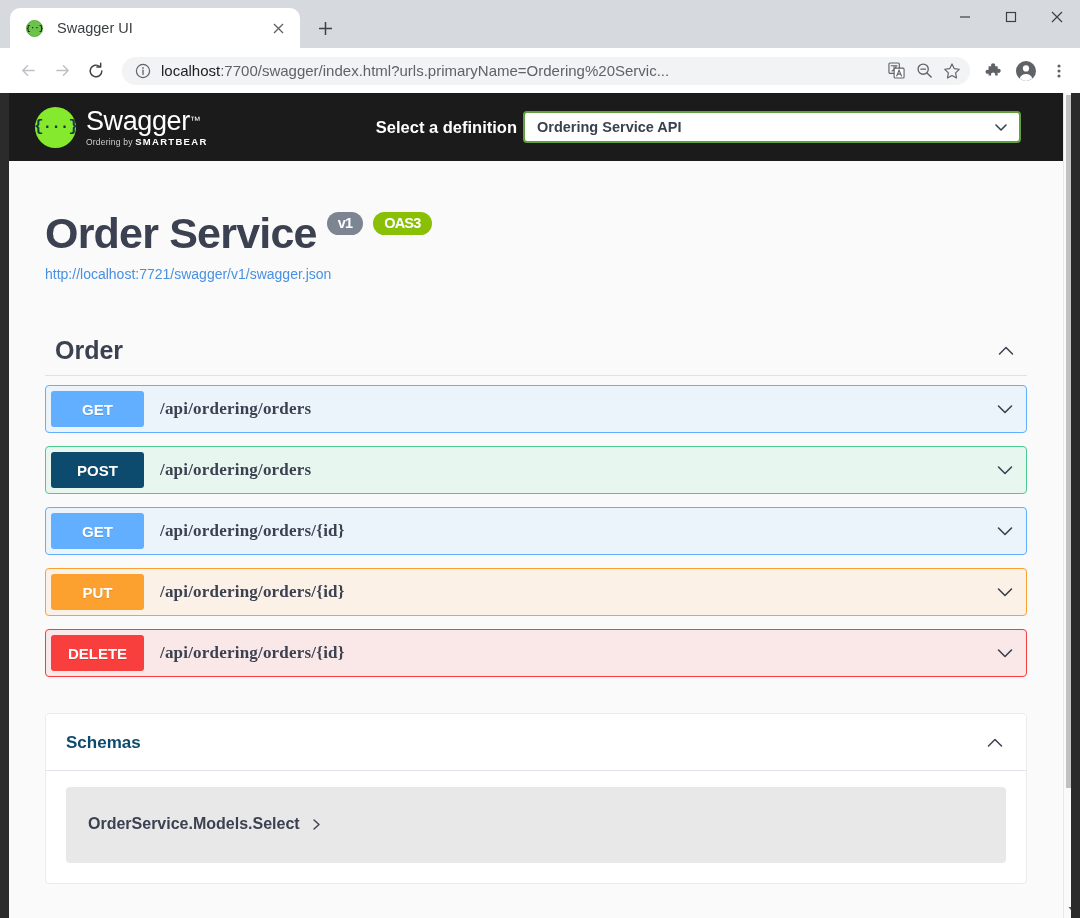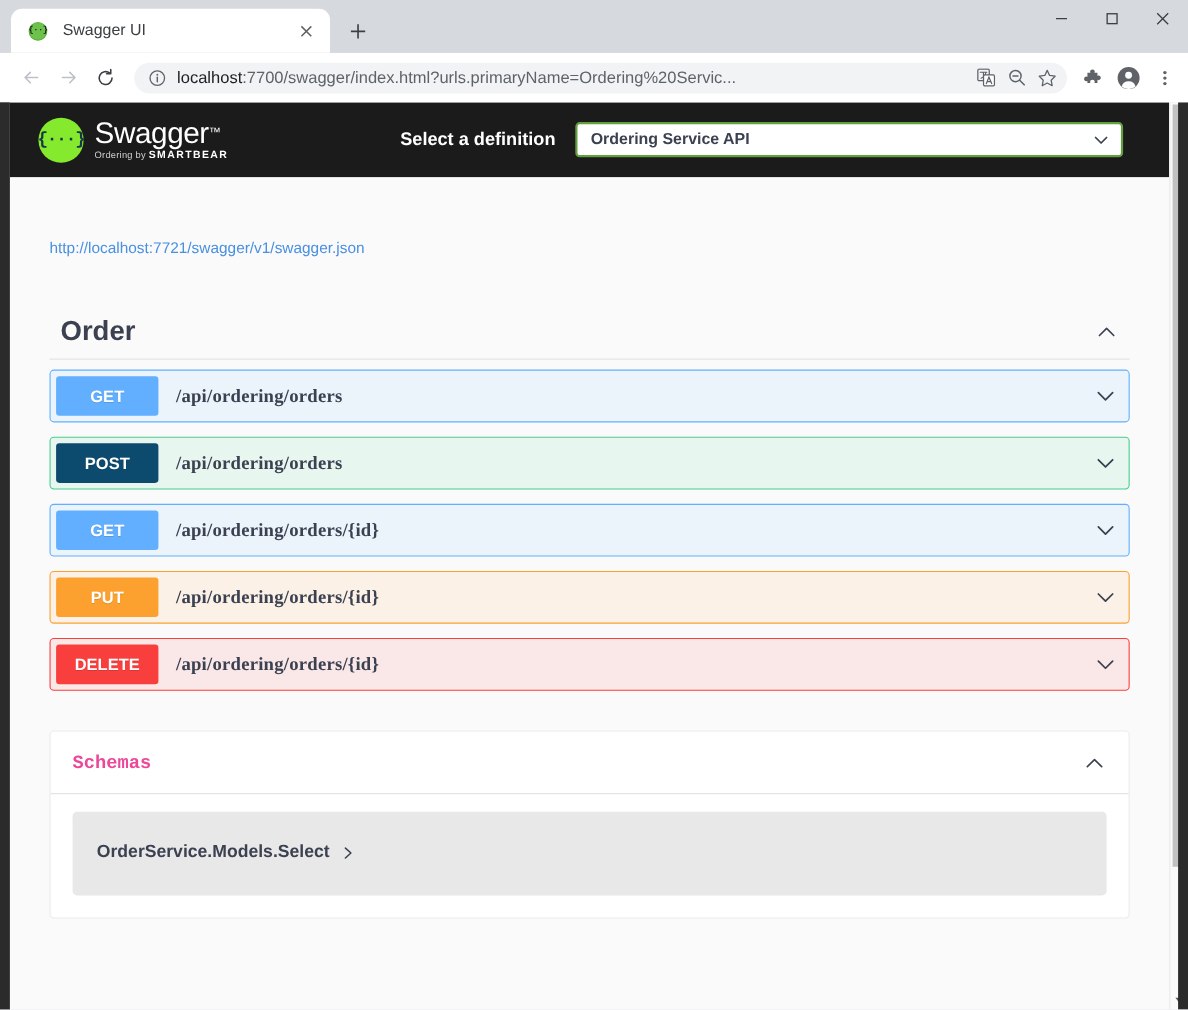--- a/index.html
+++ b/index.html
@@ -167,21 +167,21 @@
     letter-spacing: -0.4px;
   }
   .logo-tm { font-size: 11px; vertical-align: super; color: #ffffff; }
   .logo-sub {
     font-size: 8.5px; color: #cfcfcf; margin-top: 2px;
     letter-spacing: 0.2px;
   }
   .logo-sub b { color: #ffffff; font-weight: bold; letter-spacing: 1.3px; font-size: 9.5px;}
 
   .def-area {
-    margin-left: auto; display: flex; align-items: center; gap: 18px;
+    margin-left: auto; display: flex; align-items: center; gap: 6px;
     padding-right: 22px;
   }
   .def-label {
     color: #ffffff; font-size: 16.5px; font-weight: bold;
   }
   .def-select {
     width: 498px; height: 32px;
     background: #ffffff;
     border: 2px solid #62a03f;
     border-radius: 4px;
@@ -280,21 +280,21 @@
     border-radius: 4px;
     background: #ffffff;
   }
   .schemas-header {
     display: flex; align-items: center;
     padding: 18px 20px 16px 20px;
     border-bottom: 1px solid #dfe2e6;
     cursor: pointer;
   }
   .schemas-title {
-    font-size: 17px; font-weight: bold; color: #ec4899; font-family: Liberation Mono, monospace;
+    font-size: 17px; font-weight: bold; color: #0c4a6e;
   }
   .schemas-arrow { margin-left: auto; color: #3b4151; display: flex; }
   .model-list { padding: 16px 20px 20px 20px; }
   .model-row {
     background: #e8e8e8;
     border-radius: 4px;
     padding: 28px 20px 30px 22px;
     display: flex; align-items: center;
   }
   .model-name {
@@ -465,20 +465,25 @@
                   <path d="M3 6 L8 11 L13 6" stroke="currentColor" stroke-width="1.6" fill="none" stroke-linecap="round" stroke-linejoin="round"></path>
                 </svg>
             </span>
           </div>
         </div>
       </div>
 
       <div class="swagger-body">
 
         <div class="info-block">
+          <h2 class="api-title">
+            <span>Order Service</span>
+            <span class="badge-v">v1</span>
+            <span class="badge-oas">OAS3</span>
+          </h2>
           <a class="api-url">http://localhost:7721/swagger/v1/swagger.json</a>
         </div>
 
         <div class="tag-section">
           <div class="tag-header">
             <span class="tag-name">Order</span>
             <span class="tag-arrow">
               <svg width="22" height="22" viewBox="0 0 22 22">
                   <path d="M4.5 14 L11 7.5 L17.5 14" stroke="currentColor" stroke-width="1.5" fill="none" stroke-linecap="round" stroke-linejoin="round"></path>
                 </svg>

